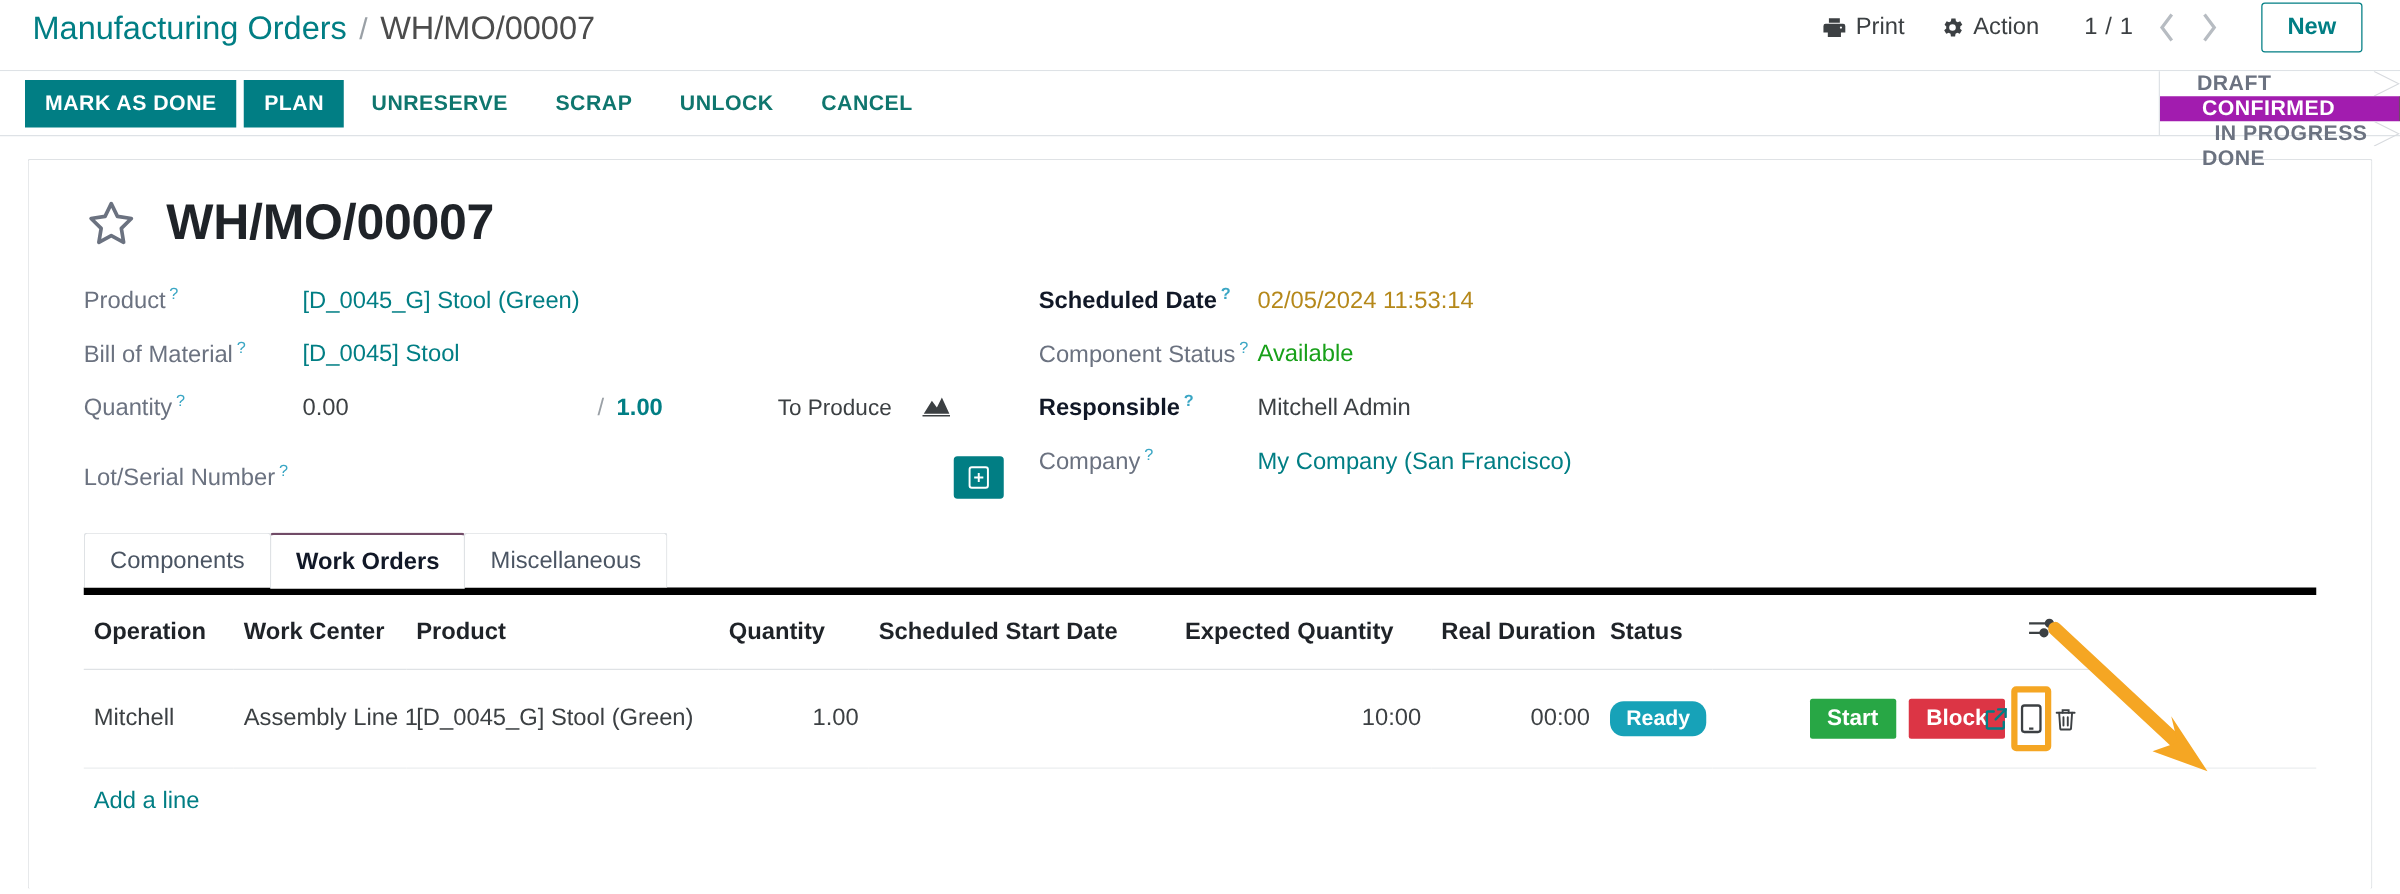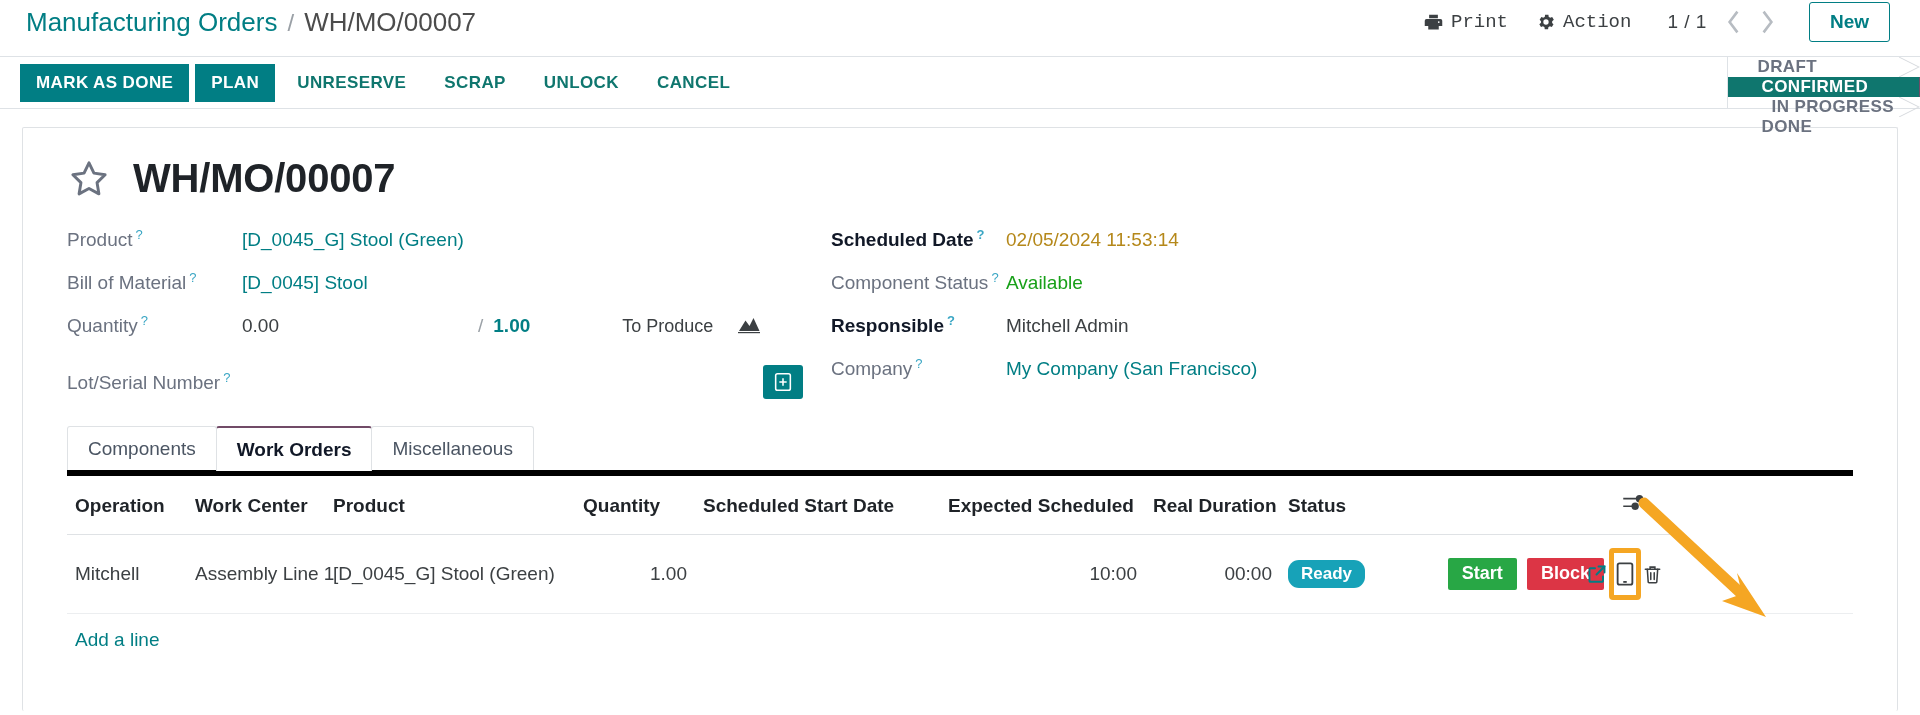--- a/index.html
+++ b/index.html
@@ -31,21 +31,21 @@
     margin-left: auto;
     display: flex;
     align-items: center;
     gap: 0px;
   }
   .tb-btn {
     display: flex; align-items: center; gap: 7px;
     font-size: 19px; color: #3c4043;
     padding: 4px 14px; cursor: pointer;
     background: none; border: none;
-    font-family: Liberation Mono, monospace;
+    font-family: Liberation Sans, sans-serif;
   }
   .tb-btn svg { display: block; }
   .pager {
     font-size: 19px; color: #3c4043;
     margin-left: 22px; margin-right: 12px;
     letter-spacing: .5px; white-space: nowrap;
   }
   .pager-arrows { display: flex; align-items: center; gap: 4px; }
   .pg-arrow {
     width: 30px; height: 30px;
@@ -110,21 +110,21 @@
   }
   .stage:first-child { padding-left: 30px; }
   .stage .chev {
     position: absolute;
     right: -1px; top: 0; bottom: 0;
     width: 22px;
     pointer-events: none;
   }
   .stage .chev svg { display: block; height: 100%; width: 100%; }
   .stage.active {
-    background: #0f766e;
+    background: #a21caf;
     color: #ffffff;
     padding-right: 30px;
   }
   .stage.done-last { padding-right: 34px; }
 
   
   .sheet-wrap { padding: 18px 22px 0 22px; }
   .sheet {
     border: 1px solid #dfe2e5;
     border-bottom: none;
@@ -502,21 +502,21 @@
           <col style="width:242px">
           <col style="width:60px">
         </colgroup>
         <thead>
           <tr>
             <th>Operation</th>
             <th>Work Center</th>
             <th>Product</th>
             <th class="ta-right">Quantity</th>
             <th>Scheduled Start Date</th>
-            <th class="ta-right">Expected Scheduled</th>
+            <th class="ta-right">Expected Quantity</th>
             <th class="ta-right">Real Duration</th>
             <th>Status</th>
             <th></th>
             <th class="ta-center">
               <svg width="26" height="26" viewBox="0 0 24 24" fill="none" stroke="#3c4043" stroke-width="1.6">
                 <path d="M3 8h14M3 15h10"></path>
                 <circle cx="18" cy="8" r="2.6" fill="#3c4043"></circle>
                 <circle cx="14" cy="15" r="2.6" fill="#3c4043"></circle>
               </svg>
             </th>

